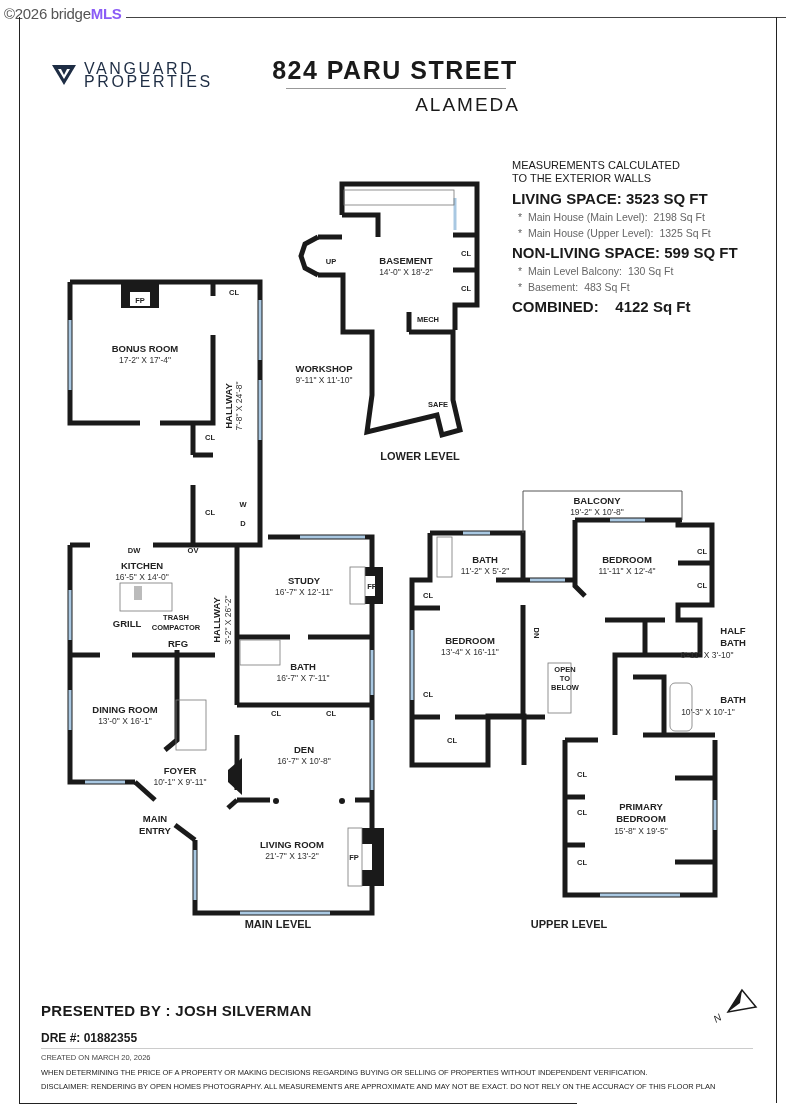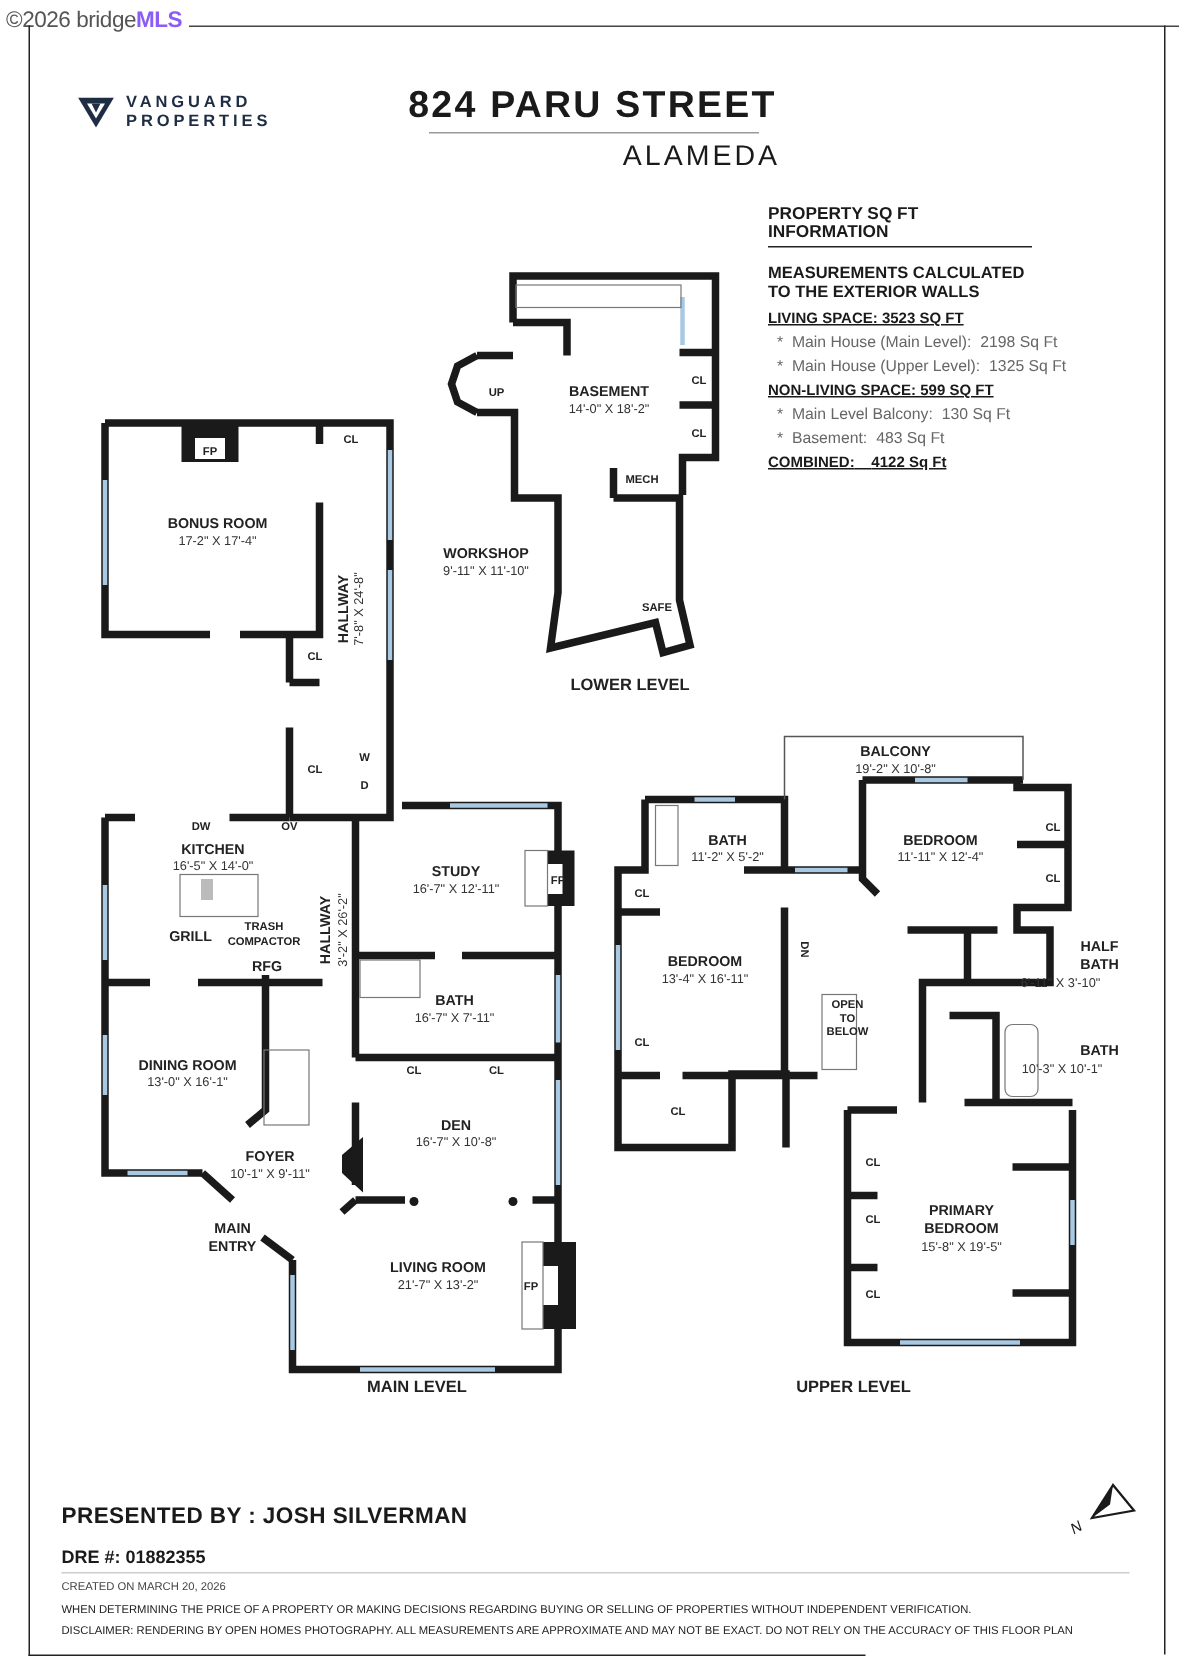--- a/index.html
+++ b/index.html
@@ -3,28 +3,28 @@
 <meta charset="utf-8">
 <style>
   html,body{margin:0;padding:0;background:#fff;}
   body{width:792px;height:1120px;position:relative;overflow:hidden;font-family:"Liberation Sans","DejaVu Sans",sans-serif;color:#1a1a1a;}
   .wm{position:absolute;left:4px;top:5px;font-size:15px;color:#555;letter-spacing:-0.3px;}
   .wm .mls{color:#8b5cf6;font-weight:bold;}
   .wm-line{position:absolute;left:126px;top:17px;width:660px;height:1px;background:#444;}
   .frame{position:absolute;left:19px;top:17px;width:557px;height:1086px;border-left:1px solid #222;border-bottom:1px solid #222;}
   .frame-r{position:absolute;left:776px;top:17px;width:1px;height:1086px;background:#222;}
   .logo{position:absolute;left:52px;top:62px;display:flex;align-items:center;gap:8px;}
-  .logo .txt{font-size:11px;letter-spacing:2.6px;color:#1e2d44;line-height:13px;font-weight:bold;}
+  .logo .txt{font-size:16px;letter-spacing:2.6px;color:#1e2d44;line-height:13px;}
   .title{position:absolute;left:270px;top:56px;width:250px;text-align:center;font-weight:bold;font-size:25px;letter-spacing:1.5px;}
   .title-rule{position:absolute;left:286px;top:88px;width:220px;height:1px;background:#999;}
   .subtitle{position:absolute;left:270px;top:94px;width:250px;text-align:right;font-size:19px;letter-spacing:2px;}
   .sq{position:absolute;left:512px;top:137px;width:250px;font-size:11px;}
   .sq .h{font-weight:bold;font-size:11.5px;padding-bottom:3px;border-bottom:1.5px solid #222;width:176px;}
-  .sq .m{font-weight:bold;margin-top:11px;line-height:13px;}
-  .sq .b{font-weight:bold;font-size:10px;margin-top:5px;text-decoration:underline;}
+  .sq .m{font-weight:normal;margin-top:22px;line-height:13px;}
+  .sq .b{font-weight:bold;font-size:15px;margin-top:5px;}
   .sq .s{color:#666;font-size:10.5px;margin:4px 0 0 6px;}
   .sq .s span.v{margin-left:6px;}
   svg.plan{position:absolute;left:0;top:0;}
   .rl{font-weight:bold;font-size:9.5px;fill:#222;font-family:"Liberation Sans",sans-serif;}
   .rd{font-size:8.5px;fill:#333;font-family:"Liberation Sans",sans-serif;}
   .sm{font-weight:bold;font-size:7.5px;fill:#222;font-family:"Liberation Sans",sans-serif;}
   .lvl{font-weight:bold;font-size:11px;fill:#222;font-family:"Liberation Sans",sans-serif;}
   .presented{position:absolute;left:41px;top:1002px;font-weight:bold;font-size:15px;letter-spacing:0.3px;}
   .dre{position:absolute;left:41px;top:1031px;font-weight:bold;font-size:12px;}
   .foot-rule{position:absolute;left:41px;top:1048px;width:712px;height:1px;background:#ccc;}
@@ -51,21 +51,20 @@
     <div>VANGUARD</div>
     <div>PROPERTIES</div>
   </div>
 </div>
 
 <div class="title">824 PARU STREET</div>
 <div class="title-rule"></div>
 <div class="subtitle">ALAMEDA</div>
 
 <div class="sq">
-  <div class="h">PROPERTY SQ FT INFORMATION</div>
   <div class="m">
     <div>MEASUREMENTS CALCULATED</div>
     <div>TO THE EXTERIOR WALLS</div>
   </div>
   <div class="b">LIVING SPACE: 3523 SQ FT</div>
   <div class="s">* &nbsp;<span>Main House (Main Level):</span><span class="v">2198 Sq Ft</span></div>
   <div class="s">* &nbsp;<span>Main House (Upper Level):</span><span class="v">1325 Sq Ft</span></div>
   <div class="b">NON-LIVING SPACE: 599 SQ FT</div>
   <div class="s">* &nbsp;<span>Main Level Balcony:</span><span class="v">130 Sq Ft</span></div>
   <div class="s">* &nbsp;<span>Basement:</span><span class="v">483 Sq Ft</span></div>

